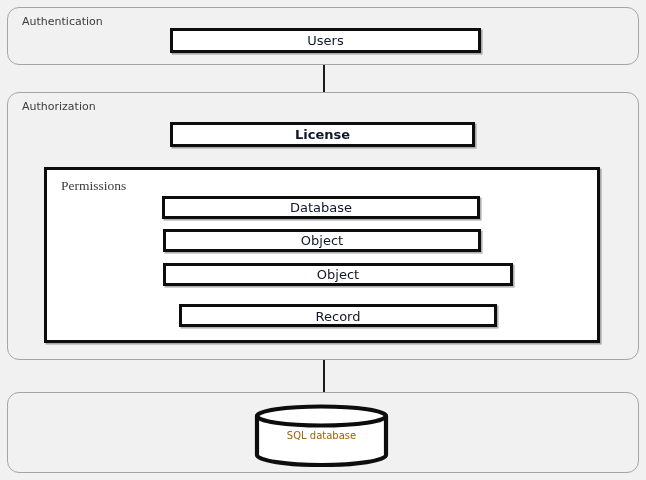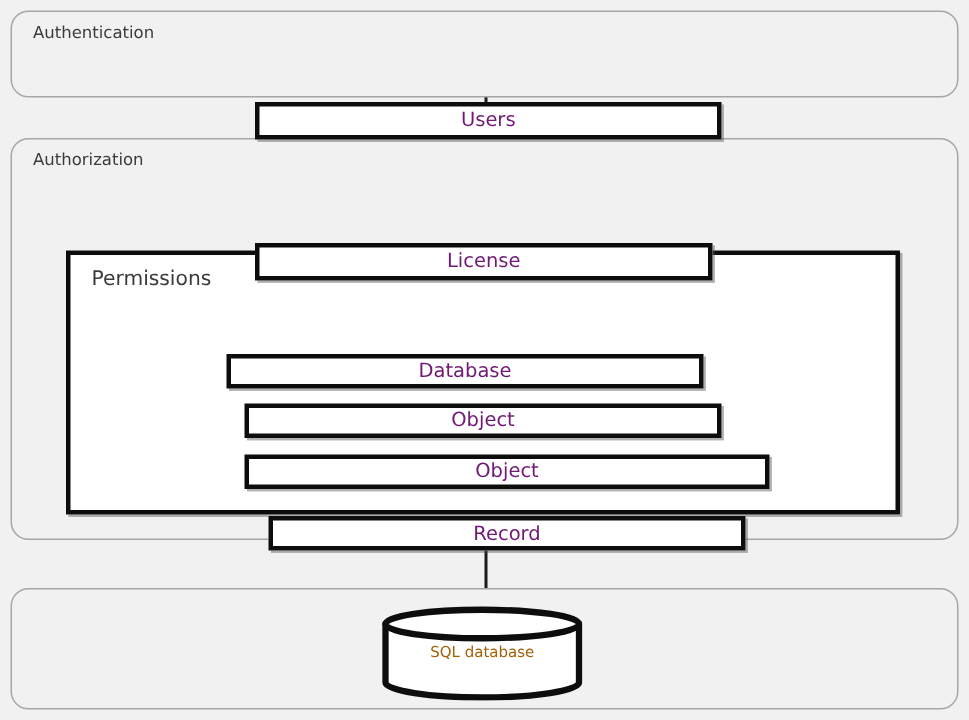--- a/index.html
+++ b/index.html
@@ -54,30 +54,29 @@
   
   .box {
     position: absolute;
     background: #ffffff;
     border: 3.6px solid #0d0d0d;
     box-sizing: border-box;
     display: flex;
     align-items: center;
     justify-content: center;
     font-size: 13px;
-    color: #701a75;
+    color: #0f172a;
     z-index: 5;
     box-shadow: 1.6px 1.6px 0 rgba(80,80,80,0.45);
-    margin-top: 40px;
   }
 
   #box-users    { left: 170px; top: 28px;  width: 311px; height: 25px; }
-  #box-license  { left: 170px; top: 122px; width: 305px; height: 25px; }
+  #box-license  { left: 170px; top: 122px; width: 305px; height: 25px; font-weight: bold; }
 
-  #box-database { left: 151px; top: 196px; width: 318px; height: 23px; }
+  #box-database { left: 162px; top: 196px; width: 318px; height: 23px; }
   #box-company  { left: 163px; top: 229px; width: 318px; height: 23px; }
   #box-object   { left: 163px; top: 263px; width: 350px; height: 23px; }
   #box-record   { left: 179px; top: 304px; width: 318px; height: 23px; align-items: flex-end; }
 
   
   #permissions-container {
     position: absolute;
     left: 44px;
     top: 167px;
     width: 556px;
@@ -88,20 +87,21 @@
     z-index: 3;
     box-shadow: 1.6px 1.6px 0 rgba(80,80,80,0.45);
   }
   #permissions-label {
     position: absolute;
     left: 14px;
     top: 8px;
     font-size: 13.5px;
     color: #3b3b3b;
     white-space: nowrap;
+    font-family: Liberation Serif, serif;
   }
 
   
   #db-cylinder {
     position: absolute;
     left: 253px;
     top: 404px;
     width: 137px;
     height: 63px;
     z-index: 6;

